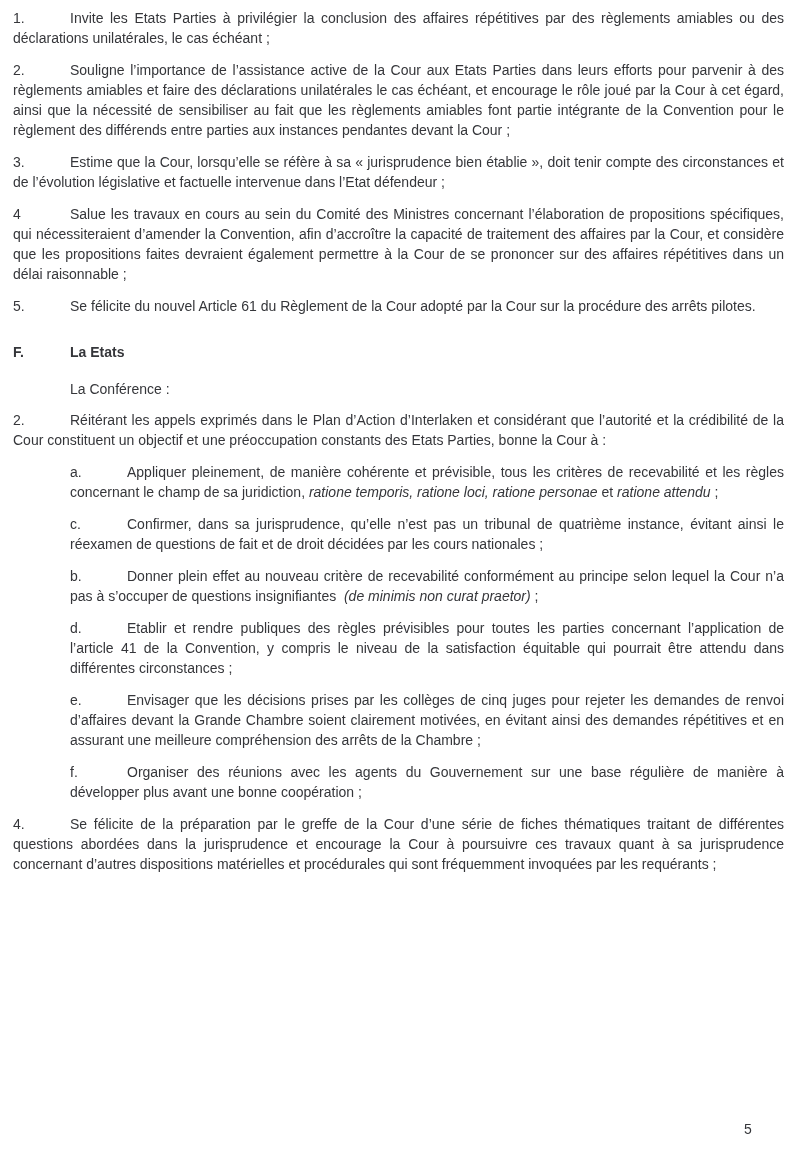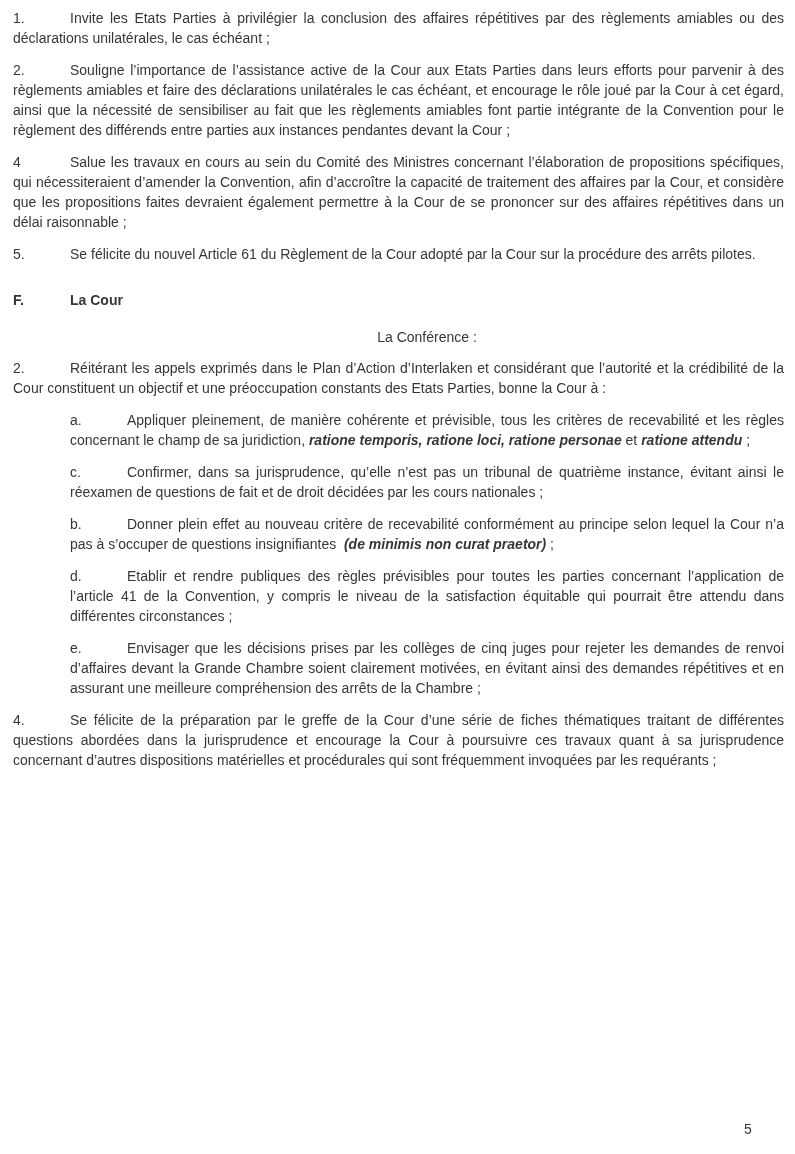--- a/index.html
+++ b/index.html
@@ -32,66 +32,67 @@
     margin-left: 57px;
   }
   .heading {
     font-weight: bold;
     margin: 26px 0 17px 0;
     text-align: left;
   }
   .intro-line {
     margin-left: 57px;
     margin-bottom: 11px;
-    text-align: center;
+    text-align: left;
   }
   .first-item {
     margin-bottom: 22px;
   }
   .it {
     font-style: italic;
-    font-weight: bold;
   }
   .page-number {
     position: absolute;
     top: 1119px;
     left: 744px;
   }
 </style>
 </head>
 <body>
 
 <div class="page">
 
   <p class="para"><span class="num">1.</span><span>Invite les Etats Parties à privilégier la conclusion des affaires répétitives par des règlements amiables ou des déclarations unilatérales, le cas échéant ;</span></p>
 
   <p class="para"><span class="num">2.</span><span>Souligne l’importance de l’assistance active de la Cour aux Etats Parties dans leurs efforts pour parvenir à des règlements amiables et faire des déclarations unilatérales le cas échéant, et encourage le rôle joué par la Cour à cet égard, ainsi que la nécessité de sensibiliser au fait que les règlements amiables font partie intégrante de la Convention pour le règlement des différends entre parties aux instances pendantes devant la Cour ;</span></p>
 
+  <p class="para"><span class="num">3.</span><span>Estime que la Cour, lorsqu’elle se réfère à sa «&nbsp;jurisprudence bien établie&nbsp;», doit tenir compte des circonstances et de l’évolution législative et factuelle intervenue dans l’Etat défendeur ;</span></p>
 
   <p class="para"><span class="num">4</span><span>Salue les travaux en cours au sein du Comité des Ministres concernant l’élaboration de propositions spécifiques, qui nécessiteraient d’amender la Convention, afin d’accroître la capacité de traitement des affaires par la Cour, et considère que les propositions faites devraient également permettre à la Cour de se prononcer sur des affaires répétitives dans un délai raisonnable ;</span></p>
 
   <p class="para"><span class="num">5.</span><span>Se félicite du nouvel Article 61 du Règlement de la Cour adopté par la Cour sur la procédure des arrêts pilotes.</span></p>
 
-  <p class="para heading"><span class="num">F.</span><span>La Cour</span></p>
+  <p class="para heading"><span class="num">F.</span><span>La Etats</span></p>
 
   <p class="para intro-line">La Conférence :</p>
 
 
   <p class="para"><span class="num">2.</span><span>Réitérant les appels exprimés dans le Plan d’Action d’Interlaken et considérant que l’autorité et la crédibilité de la Cour constituent un objectif et une préoccupation constants des Etats Parties, bonne la Cour à :</span></p>
 
   <p class="para sub"><span class="num">a.</span><span>Appliquer pleinement, de manière cohérente et prévisible, tous les critères de recevabilité et les règles concernant le champ de sa juridiction, </span><span class="it">ratione temporis, ratione loci, ratione personae</span><span> et </span><span class="it">ratione attendu</span><span> ;</span></p>
 
   <p class="para sub"><span class="num">c.</span><span>Confirmer, dans sa jurisprudence, qu’elle n’est pas un tribunal de quatrième instance, évitant ainsi le réexamen de questions de fait et de droit décidées par les cours nationales ;</span></p>
 
   <p class="para sub"><span class="num">b.</span><span>Donner plein effet au nouveau critère de recevabilité conformément au principe selon lequel la Cour n’a pas à s’occuper de questions insignifiantes&nbsp; </span><span class="it">(de minimis non curat praetor)</span><span> ;</span></p>
 
   <p class="para sub"><span class="num">d.</span><span>Etablir et rendre publiques des règles prévisibles pour toutes les parties concernant l’application de l’article 41 de la Convention, y compris le niveau de la satisfaction équitable qui pourrait être attendu dans différentes circonstances ;</span></p>
 
   <p class="para sub"><span class="num">e.</span><span>Envisager que les décisions prises par les collèges de cinq juges pour rejeter les demandes de renvoi d’affaires devant la Grande Chambre soient clairement motivées, en évitant ainsi des demandes répétitives et en assurant une meilleure compréhension des arrêts de la Chambre ;</span></p>
 
+  <p class="para sub"><span class="num">f.</span><span>Organiser des réunions avec les agents du Gouvernement sur une base régulière de manière à développer plus avant une bonne coopération ;</span></p>
 
 
 
   <p class="para"><span class="num">4.</span><span>Se félicite de la préparation par le greffe de la Cour d’une série de fiches thématiques traitant de différentes questions abordées dans la jurisprudence et encourage la Cour à poursuivre ces travaux quant à sa jurisprudence concernant d’autres dispositions matérielles et procédurales qui sont fréquemment invoquées par les requérants ;</span></p>
 
   <div class="page-number">5</div>
 
 </div>
 
 </body></html>

